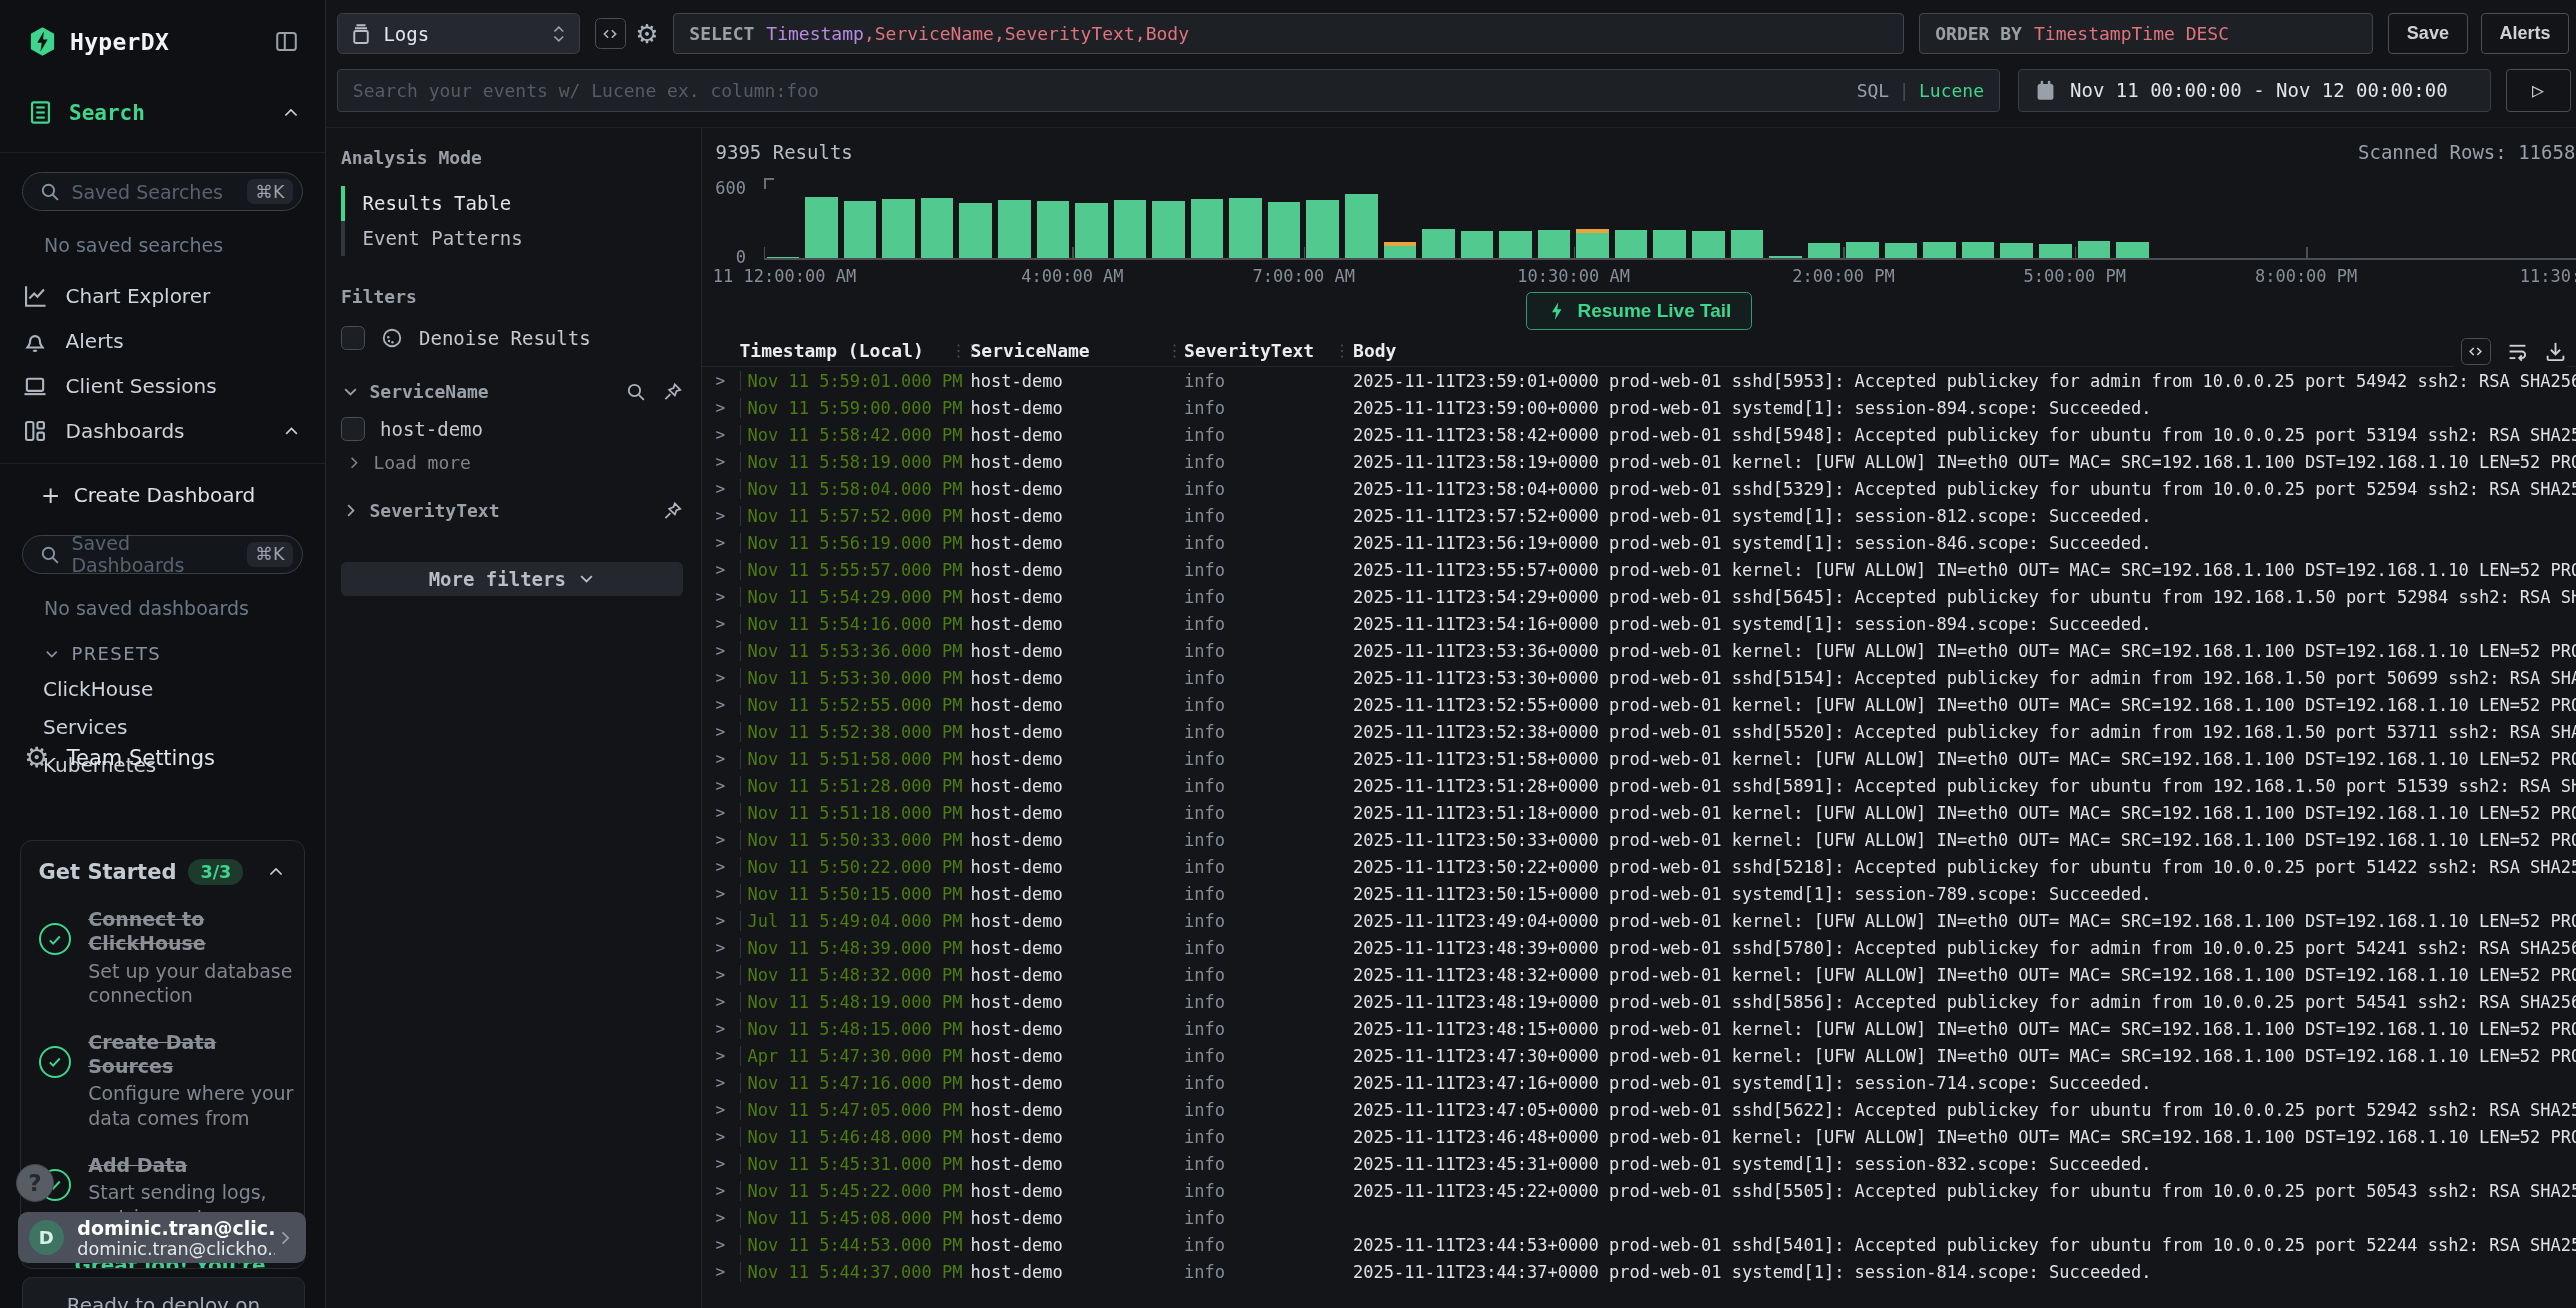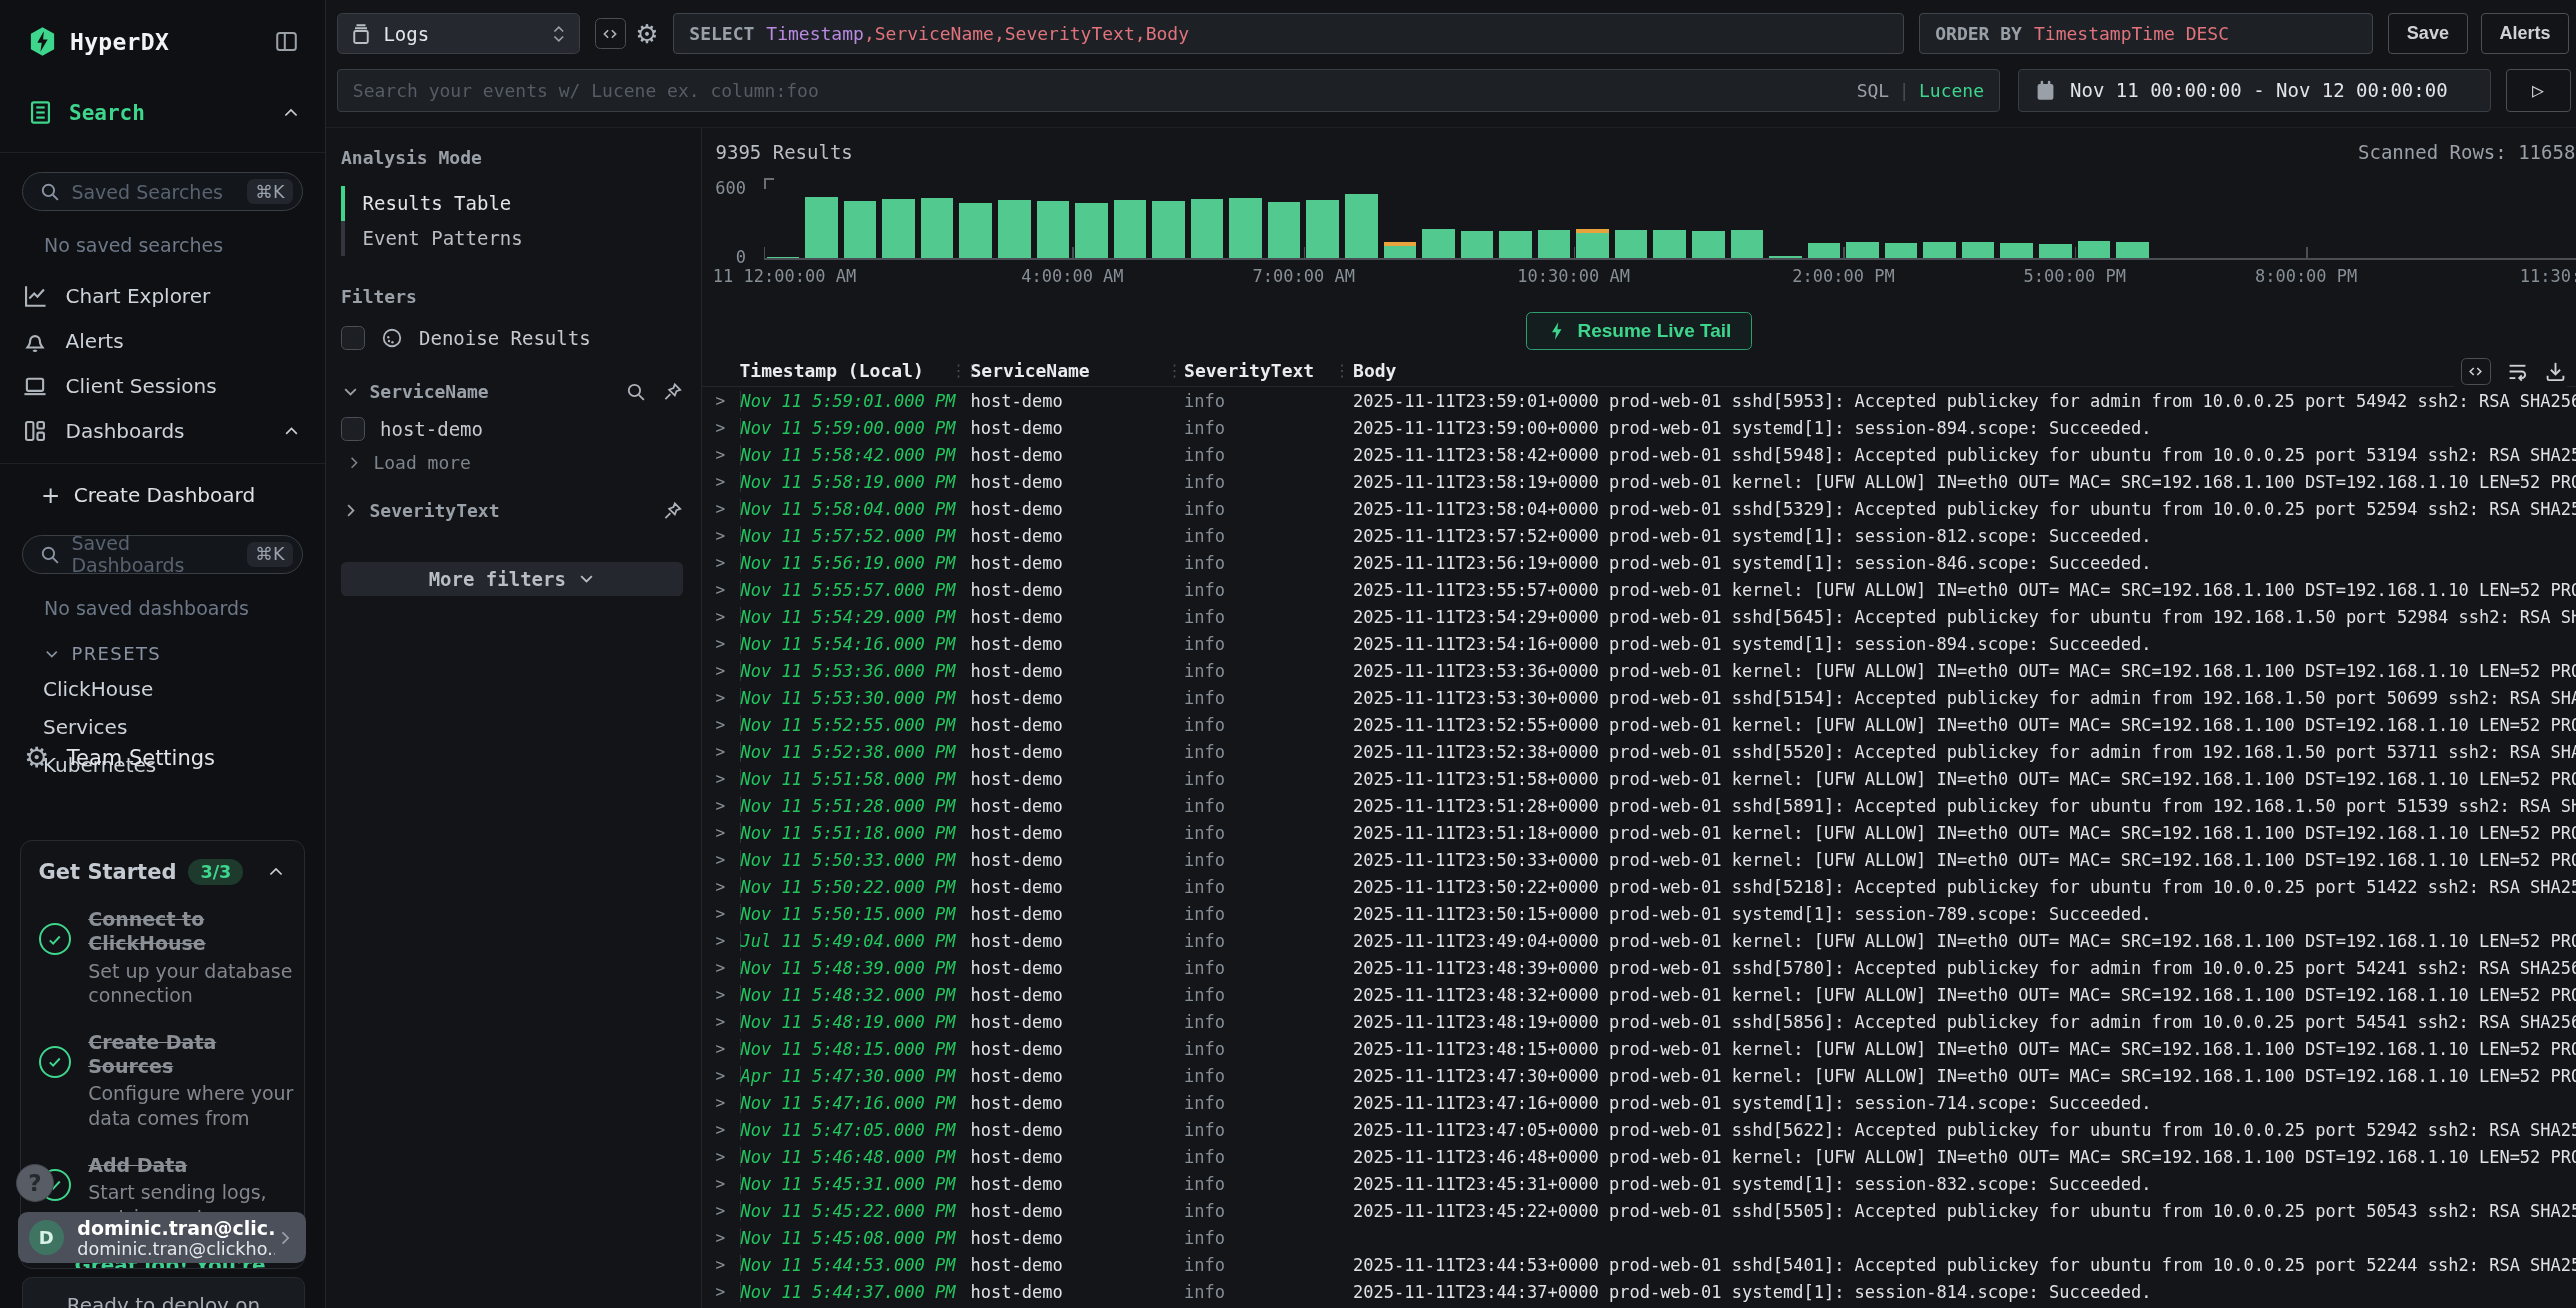--- a/index.html
+++ b/index.html
@@ -148,35 +148,35 @@
   .ylabels .y600 { position:absolute; right:15px; top:-8px; font-size:17px; color:#868e96; }
   .ylabels .y0 { position:absolute; right:15px; bottom:-6.8px; font-size:17px; color:#868e96; }
   .plot { position:absolute; left:62px; right:0; top:0; height:74px; border-bottom:2px solid #4a4e55; }
   .plot .ycorner { position:absolute; left:0; top:-8px; width:9.5px; height:10.8px;
      border-left:2px solid #6a6f76; border-top:2px solid #6a6f76; }
   .bar { position:absolute; bottom:0; background:var(--bar); }
   .warncap { position:absolute; top:0; left:0; right:0; height:4px; background:var(--warn); }
   .xtick { position:absolute; bottom:0; width:1.4px; height:10.8px; background:#4a4e55; }
   .xlab { position:absolute; top:80px; transform:translateX(-50%); font-size:17px; color:#868e96; white-space:nowrap; }
 
-  .livetail-row { display:flex; justify-content:center; margin-top:23px; }
+  .livetail-row { display:flex; justify-content:center; margin-top:3px; }
   .livetail-btn { display:flex; align-items:center; height:38px; border:1.4px solid #2ea06f; border-radius:5.4px;
     padding:0 20px; color:#3dd68c; font-size:19px; font-weight:bold; background:rgba(61,214,140,0.05); cursor:pointer; }
   .livetail-btn .tl { margin-left:10.8px; }
 
   .lgrid { display:grid; grid-template-columns:24px 211px 20px 196px 17.6px 150px 19px 1fr; align-items:center; }
   .thead { height:32px; margin-top:5.4px; position:relative; padding-left:13.5px; border-bottom:0.7px solid #23262b; }
   .th { font-size:18px; font-weight:bold; color:#e9ecef; white-space:nowrap; }
   .grip { color:#4a4e55; font-size:16px; letter-spacing:-2.7px; text-align:center; cursor:col-resize; }
   .thead-icons { position:absolute; right:9.5px; top:0; height:32px; display:flex; align-items:center; gap:15px; background:#131519; padding-left:6.8px; }
 
   .lrows { }
   .lrow { height:27px; padding-left:13.5px; cursor:pointer; }
   .c-chev { color:#868e96; font-size:16px; }
-  .c-ts { font-size:17px; color:#22c55e; white-space:nowrap; border-left:1.4px solid #33373d; padding-left:0; height:20px; line-height:20px;font-style:italic; }
+  .c-ts { font-size:17px; color:#4d7c0f; white-space:nowrap; border-left:1.4px solid #33373d; padding-left:7px; height:20px; line-height:20px; }
   .c-svc { font-size:17px; color:#dfe2e6; white-space:nowrap; }
   .c-sev { font-size:17px; color:#868e96; white-space:nowrap; }
   .c-body { font-size:17px; color:#dfe2e6; white-space:nowrap; overflow:hidden; }
 
   svg.ic { display:block; }
 </style>
 </head>
 <body>
 
 <div class="app">

